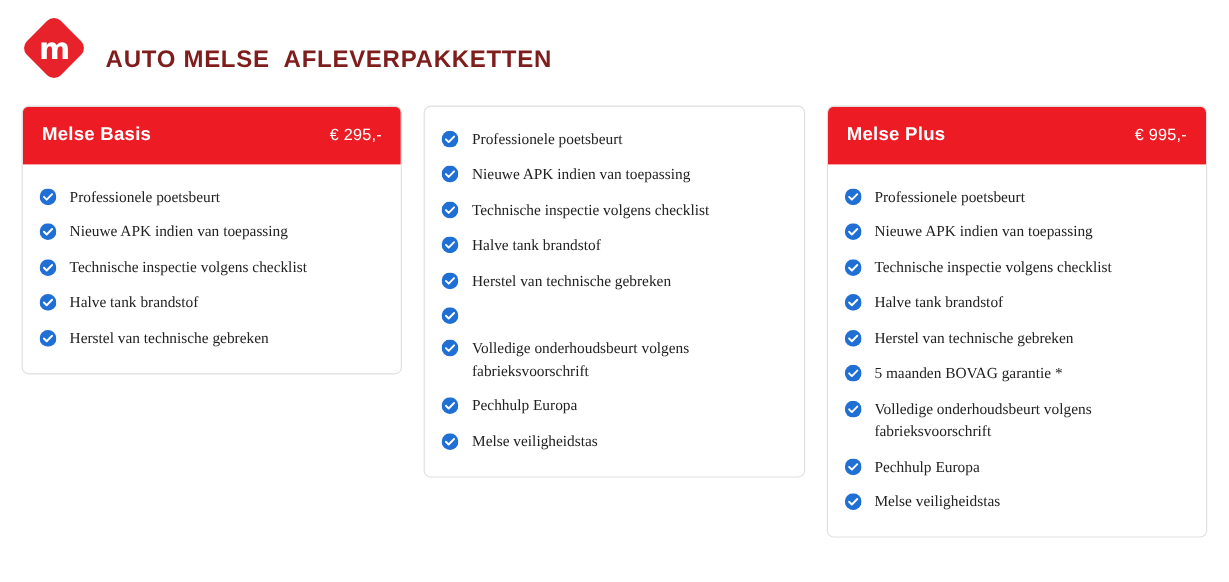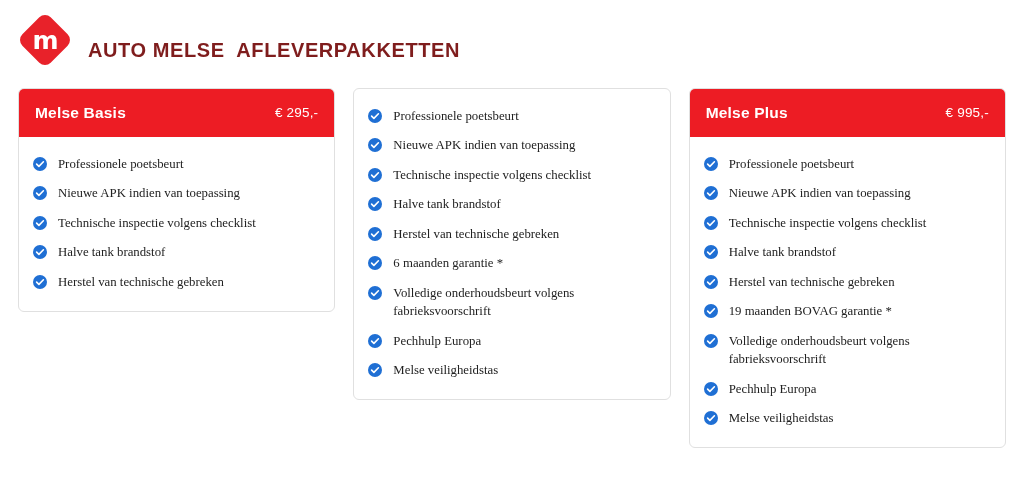--- a/index.html
+++ b/index.html
@@ -254,21 +254,20 @@
           </span>
           <span class="feature-text">Herstel van technische gebreken</span>
         </li>
         <li class="feature-item">
           <span class="check-icon">
             <svg width="14" height="14" viewBox="0 0 14 14">
                 <circle cx="7" cy="7" r="7" fill="#1f6fd4"></circle>
                 <path d="M3.6 7.1 L5.9 9.4 L10.4 4.8" fill="none" stroke="#ffffff" stroke-width="1.6" stroke-linecap="round" stroke-linejoin="round"></path>
               </svg>
           </span>
-          <span class="feature-text">6 maanden garantie *</span>
         </li>
         <li class="feature-item">
           <span class="check-icon">
             <svg width="14" height="14" viewBox="0 0 14 14">
                 <circle cx="7" cy="7" r="7" fill="#1f6fd4"></circle>
                 <path d="M3.6 7.1 L5.9 9.4 L10.4 4.8" fill="none" stroke="#ffffff" stroke-width="1.6" stroke-linecap="round" stroke-linejoin="round"></path>
               </svg>
           </span>
           <span class="feature-text">Volledige onderhoudsbeurt volgens fabrieksvoorschrift</span>
         </li>
@@ -344,21 +343,21 @@
           </span>
           <span class="feature-text">Herstel van technische gebreken</span>
         </li>
         <li class="feature-item">
           <span class="check-icon">
             <svg width="14" height="14" viewBox="0 0 14 14">
                 <circle cx="7" cy="7" r="7" fill="#1f6fd4"></circle>
                 <path d="M3.6 7.1 L5.9 9.4 L10.4 4.8" fill="none" stroke="#ffffff" stroke-width="1.6" stroke-linecap="round" stroke-linejoin="round"></path>
               </svg>
           </span>
-          <span class="feature-text">19 maanden BOVAG garantie *</span>
+          <span class="feature-text">5 maanden BOVAG garantie *</span>
         </li>
         <li class="feature-item">
           <span class="check-icon">
             <svg width="14" height="14" viewBox="0 0 14 14">
                 <circle cx="7" cy="7" r="7" fill="#1f6fd4"></circle>
                 <path d="M3.6 7.1 L5.9 9.4 L10.4 4.8" fill="none" stroke="#ffffff" stroke-width="1.6" stroke-linecap="round" stroke-linejoin="round"></path>
               </svg>
           </span>
           <span class="feature-text">Volledige onderhoudsbeurt volgens fabrieksvoorschrift</span>
         </li>

